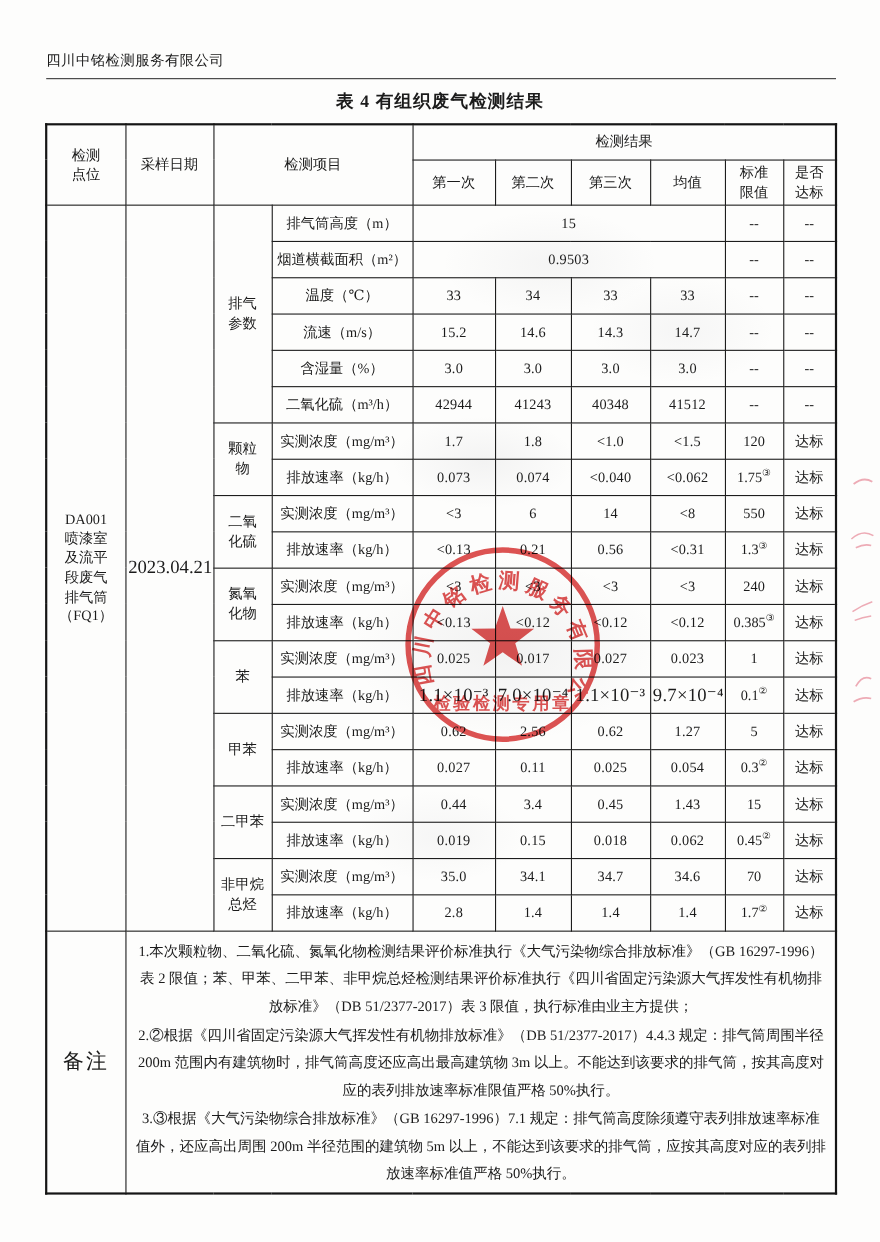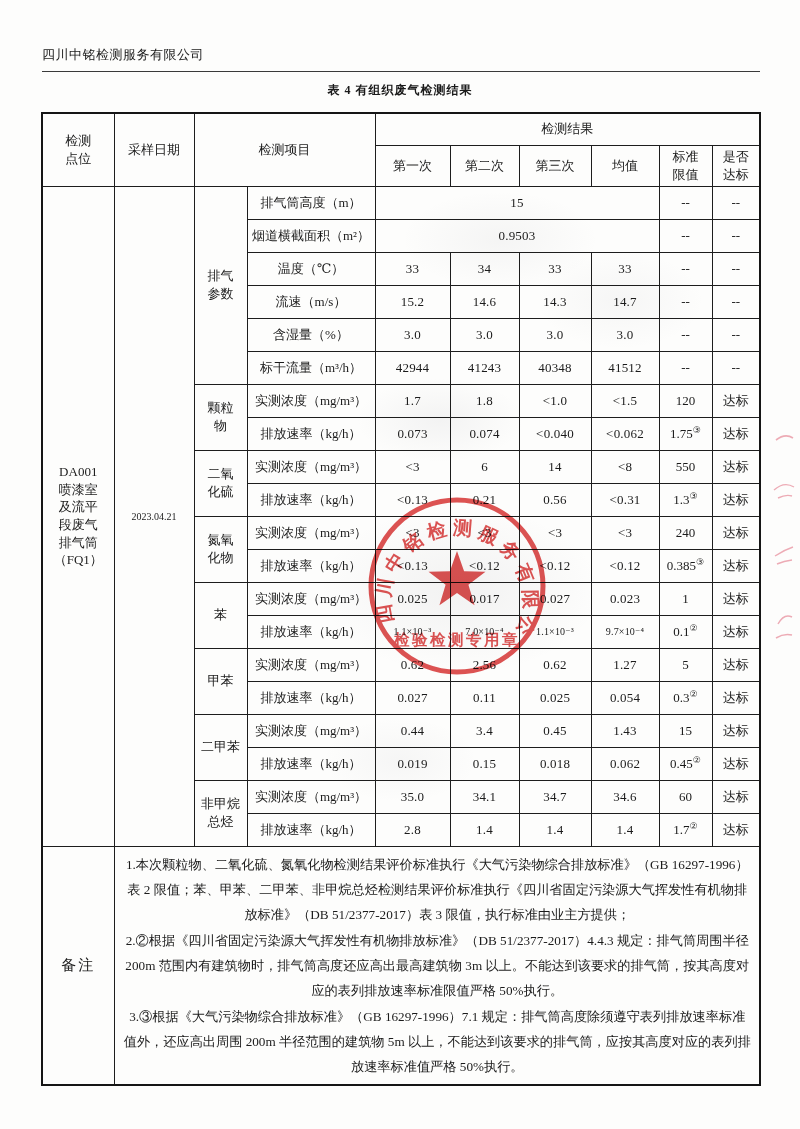--- a/index.html
+++ b/index.html
@@ -18,42 +18,42 @@
       radial-gradient(110px 60px at 400px 760px, rgba(110,110,120,.05), transparent 70%);
   }
   .doc-header{
     position:absolute;left:42px;right:40px;top:46px;
     display:flex;justify-content:space-between;align-items:flex-end;
     border-bottom:1.5px solid #3a3a3a;padding-bottom:7px;
     font-size:13px;letter-spacing:.5px;
   }
   .doc-title{
     position:absolute;left:0;right:0;top:82px;text-align:center;
-    font-size:12px;font-weight:bold;letter-spacing:1px;
+    font-size:16px;font-weight:bold;letter-spacing:1px;
   }
   table.report{
     position:absolute;left:41px;top:112px;width:719px;
     border-collapse:collapse;table-layout:fixed;
     font-size:13px;
   }
   table.report th,table.report td{
     border:1px solid #1d1d1d;text-align:center;vertical-align:middle;
     padding:0 2px;font-weight:normal;overflow:hidden;
   }
   table.report{border:2px solid #151515;}
   thead tr.h1{height:32px;}
   thead tr.h2{height:41px;}
   thead tr.h2 th{border-bottom-width:1.5px;}
   tbody tr{height:33px;}
   tr.remark-row{height:210px;}
   .pre{white-space:pre-line;line-height:1.35;margin-left:32px;}
   .num{font-size:13px;letter-spacing:.2px;}
-  .small{font-size:10px;}
+  .small{font-size:17px;}
   td sup{font-size:9px;line-height:0;}
-  .remark-label{font-size:15px;letter-spacing:2px;}
+  .remark-label{font-size:19px;letter-spacing:2px;}
   .remark-body{
     text-align:left;vertical-align:top !important;
     padding:5px 8px 4px 9px !important;font-size:13.2px;line-height:1.92;
   }
   .remark-body div{margin:0;}
   .page-footer{
     position:absolute;left:0;right:0;top:1068px;text-align:center;
     font-size:12.5px;letter-spacing:4px;color:#2a2a2a;
   }
   .seal{
@@ -151,21 +151,21 @@
       <tr>
         <td>含湿量（%）</td>
         <td class="num">3.0</td>
         <td class="num">3.0</td>
         <td class="num">3.0</td>
         <td class="num">3.0</td>
         <td>--</td>
         <td>--</td>
       </tr>
       <tr>
-        <td>标干流量（m³/h）</td>
+        <td>二氧化硫（m³/h）</td>
         <td class="num">42944</td>
         <td class="num">41243</td>
         <td class="num">40348</td>
         <td class="num">41512</td>
         <td>--</td>
         <td>--</td>
       </tr>
       <tr>
         <td rowspan="2" class="pre">颗粒
 物</td>
@@ -284,21 +284,21 @@
         <td>达标</td>
       </tr>
       <tr>
         <td rowspan="2" class="pre">非甲烷
 总烃</td>
         <td>实测浓度（mg/m³）</td>
         <td class="num">35.0</td>
         <td class="num">34.1</td>
         <td class="num">34.7</td>
         <td class="num">34.6</td>
-        <td><span>60</span><sup></sup></td>
+        <td><span>70</span><sup></sup></td>
         <td>达标</td>
       </tr>
       <tr>
         <td>排放速率（kg/h）</td>
         <td class="num">2.8</td>
         <td class="num">1.4</td>
         <td class="num">1.4</td>
         <td class="num">1.4</td>
         <td><span>1.7</span><sup>②</sup></td>
         <td>达标</td>

